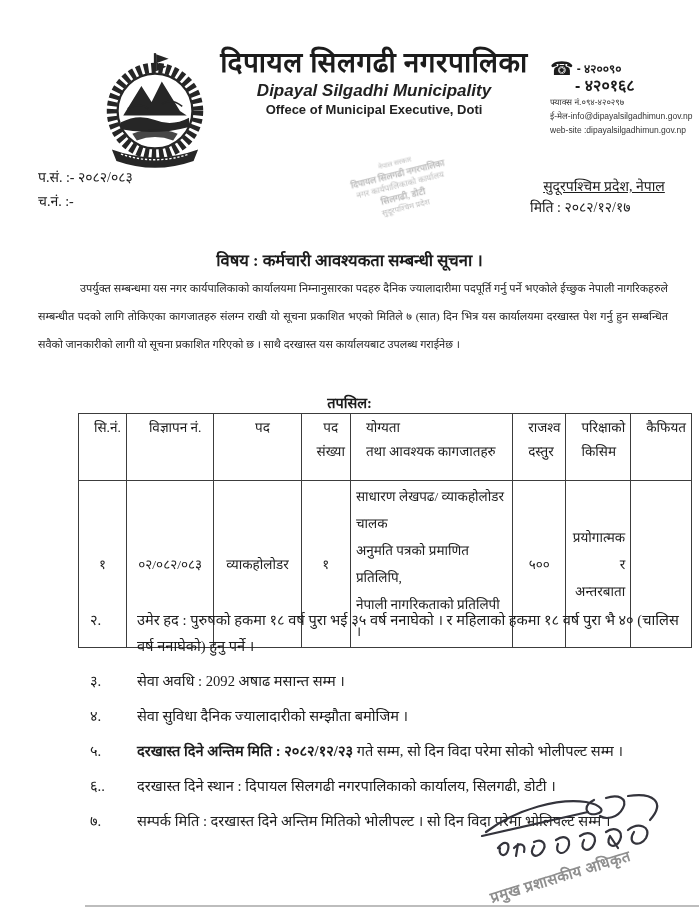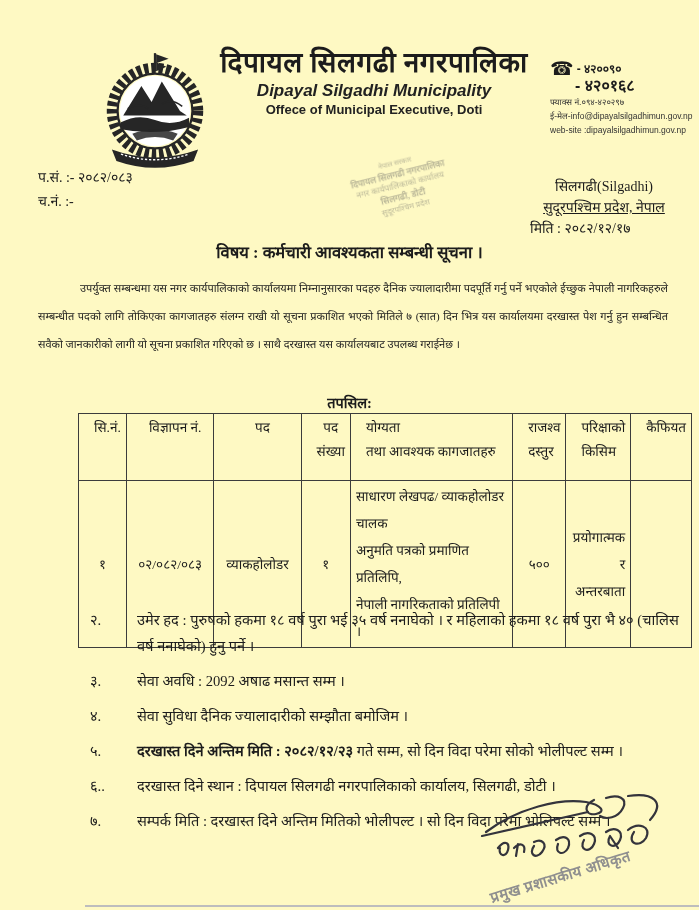--- a/index.html
+++ b/index.html
@@ -1,18 +1,18 @@
 <!DOCTYPE html>
 <html><head>
 <meta charset="utf-8">
 <style>
   html,body{margin:0;padding:0;background:#e8e8e8;}
   .page{
     position:relative;width:699px;height:910px;margin:0 auto;
-    background:#fef9c3;color:#1c1c1c;overflow:hidden;
+    background:#ffffff;color:#1c1c1c;overflow:hidden;
     font-family:"Liberation Serif","DejaVu Serif",serif;
   }
   
   .logo{position:absolute;left:98px;top:52px;width:114px;height:118px;}
   .head-center{position:absolute;left:198px;top:46px;width:352px;text-align:center;}
   .title-np{font-size:28px;font-weight:bold;line-height:34px;letter-spacing:.5px;}
   .office-np{font-size:21px;font-weight:bold;line-height:30px;}
   .title-en{font-family:"Liberation Sans","DejaVu Sans",sans-serif;font-size:17px;font-weight:bold;line-height:21px;color:#222;font-style:italic;}
   .office-en{font-family:"Liberation Sans","DejaVu Sans",sans-serif;font-size:13px;font-weight:bold;line-height:17px;color:#222;}
   .contact{position:absolute;left:550px;top:60px;width:148px;font-family:"Liberation Sans","DejaVu Sans",sans-serif;}
@@ -31,21 +31,21 @@
     position:absolute;left:342px;top:158px;width:128px;height:100px;
     transform:rotate(-14deg);opacity:.42;color:#5d5d5d;text-align:center;
     filter:blur(.3px);
   }
   .seal .s1{font-size:7px;line-height:9px;}
   .seal .s2{font-size:9px;font-weight:bold;line-height:12px;}
   .seal .s3{font-size:8.5px;line-height:11px;}
   .seal .s4{font-size:9px;font-weight:bold;line-height:12px;}
   .seal .s5{font-size:8px;line-height:11px;}
   
-  .subject{position:absolute;left:0;top:240px;width:100%;text-align:center;font-size:16.5px;font-weight:bold;}
+  .subject{position:absolute;left:0;top:248px;width:100%;text-align:center;font-size:16.5px;font-weight:bold;}
   .body-par{
     position:absolute;left:38px;top:274px;width:630px;
     font-size:11px;line-height:28px;text-align:justify;text-indent:42px;
   }
   .tapsil{position:absolute;left:0;top:392px;width:100%;text-align:center;font-size:14.5px;font-weight:bold;}
   
   .vtable{position:absolute;left:78px;top:413px;width:614px;border-collapse:collapse;font-size:13.5px;color:#1c1c1c;}
   .vtable th,.vtable td{border:1.3px solid #3c3c3c;padding:2px 5px;font-weight:normal;}
   .vtable thead th{vertical-align:top;text-align:left;height:62px;line-height:24px;padding-left:15px;}
   .vtable thead th.c{text-align:center;}
@@ -127,21 +127,20 @@
 
   <div class="seal">
     <div class="s1">नेपाल सरकार</div>
     <div class="s2">दिपायल सिलगढी नगरपालिका</div>
     <div class="s3">नगर कार्यपालिकाको कार्यालय</div>
     <div class="s4">सिलगढी, डोटी</div>
     <div class="s5">सुदूरपश्चिम प्रदेश</div>
   </div>
 
   <div class="ref-right">
-    <div class="place">सिलगढी(Silgadhi)</div>
     <div class="prov">सुदूरपश्चिम प्रदेश, नेपाल</div>
     <div class="date">मिति : २०८२/१२/१७</div>
   </div>
 
   <div class="subject">विषय : कर्मचारी आवश्यकता सम्बन्धी सूचना ।</div>
 
   <div class="body-par">उपर्युक्त सम्बन्धमा यस नगर कार्यपालिकाको कार्यालयमा निम्नानुसारका पदहरु दैनिक ज्यालादारीमा पदपूर्ति गर्नु पर्ने भएकोले ईच्छुक नेपाली नागरिकहरुले सम्बन्धीत पदको लागि तोकिएका कागजातहरु संलग्न राखी यो सूचना प्रकाशित भएको मितिले ७ (सात) दिन भित्र यस कार्यालयमा दरखास्त पेश गर्नु हुन सम्बन्धित सवैको जानकारीको लागी यो सूचना प्रकाशित गरिएको छ । साथै दरखास्त यस कार्यालयबाट उपलब्ध गराईनेछ ।</div>
 
   <div class="tapsil">तपसिल:</div>
 

